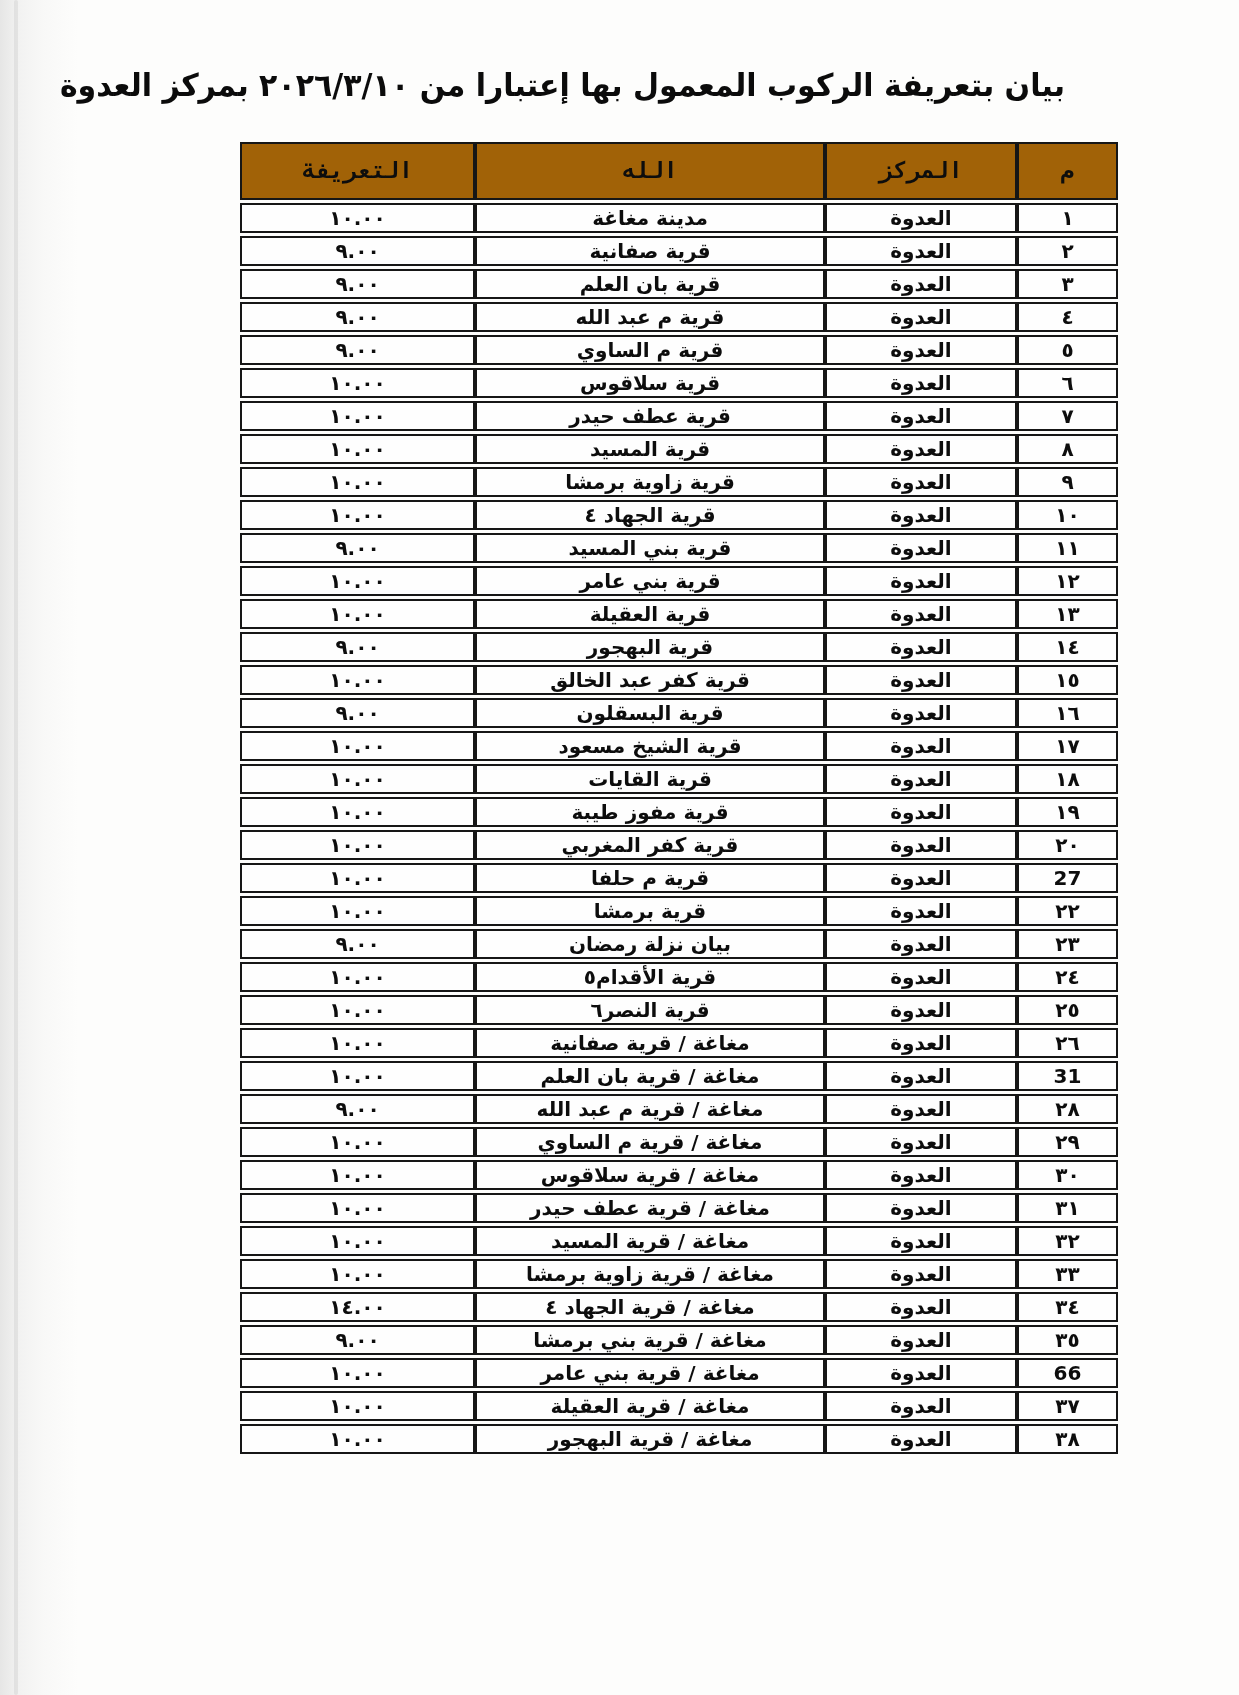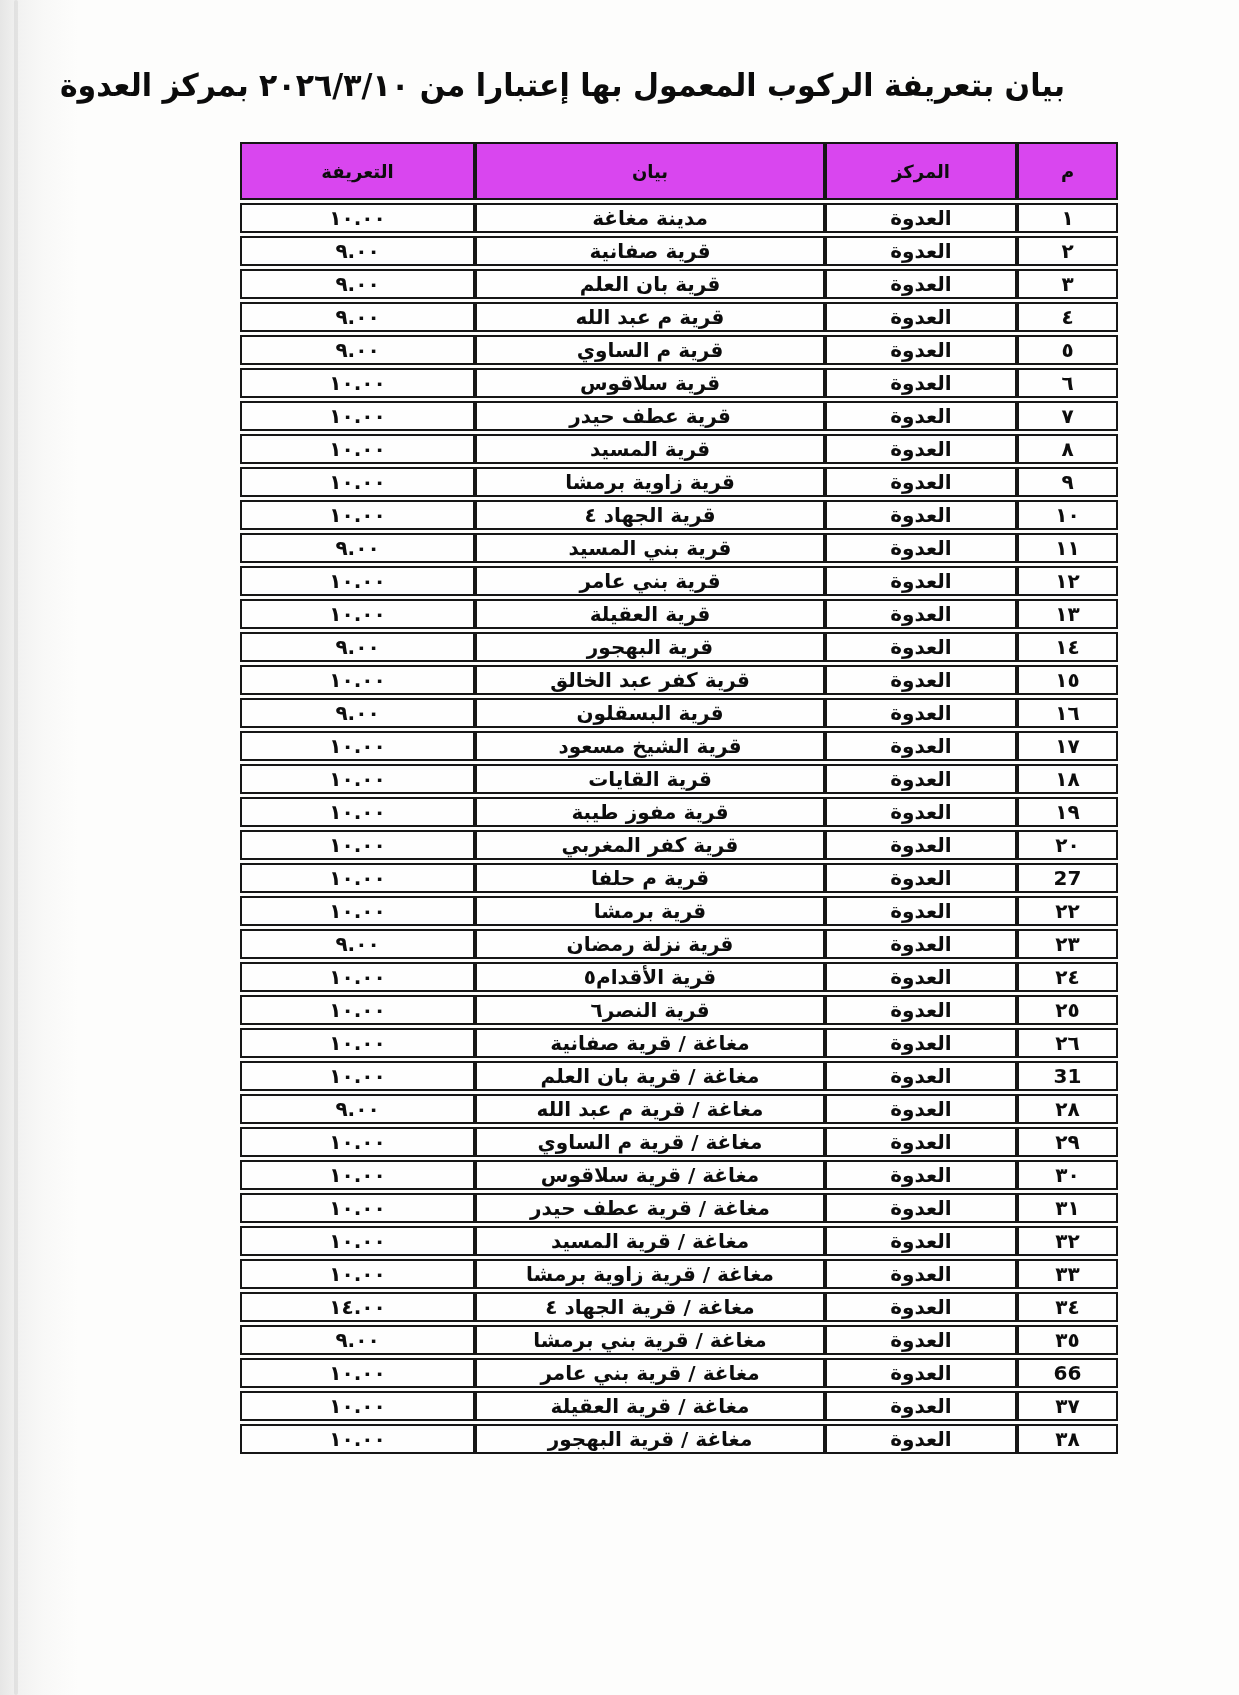--- a/index.html
+++ b/index.html
@@ -62,24 +62,25 @@
     color: #0d0d0d;
   }
   table.tariff th, table.tariff td {
     border: 2px solid #161616;
     text-align: center;
     vertical-align: middle;
     overflow: hidden;
     white-space: nowrap;
   }
   table.tariff th {
-    background: #d946ef;
+    background: #a16207;
     height: 52px;
-    font-size: 18px;
+    font-size: 23px;
     font-weight: bold;
+    font-family: Liberation Mono, monospace;
   }
   table.tariff td {
     background: #fefefe;
     height: 26px;
     font-size: 20px;
     font-weight: bold;
     padding: 0 4px;
   }
   td.cell-fare { letter-spacing: 1px; }
 </style>
@@ -96,21 +97,21 @@
     <colgroup>
       <col style="width:101px">
       <col style="width:192px">
       <col style="width:350px">
       <col style="width:235px">
     </colgroup>
     <thead>
       <tr>
         <th>م</th>
         <th>المركز</th>
-        <th>بيان</th>
+        <th>الله</th>
         <th>التعريفة</th>
       </tr>
     </thead>
     <tbody id="tariff-body">
         <tr>
           <td class="cell-num">١</td>
           <td class="cell-center">العدوة</td>
           <td class="cell-desc">مدينة مغاغة</td>
           <td class="cell-fare">١٠.٠٠</td>
         </tr>
@@ -236,21 +237,21 @@
         </tr>
         <tr>
           <td class="cell-num">٢٢</td>
           <td class="cell-center">العدوة</td>
           <td class="cell-desc">قرية برمشا</td>
           <td class="cell-fare">١٠.٠٠</td>
         </tr>
         <tr>
           <td class="cell-num">٢٣</td>
           <td class="cell-center">العدوة</td>
-          <td class="cell-desc">قرية نزلة رمضان</td>
+          <td class="cell-desc">بيان نزلة رمضان</td>
           <td class="cell-fare">٩.٠٠</td>
         </tr>
         <tr>
           <td class="cell-num">٢٤</td>
           <td class="cell-center">العدوة</td>
           <td class="cell-desc">قرية الأقدام٥</td>
           <td class="cell-fare">١٠.٠٠</td>
         </tr>
         <tr>
           <td class="cell-num">٢٥</td>

